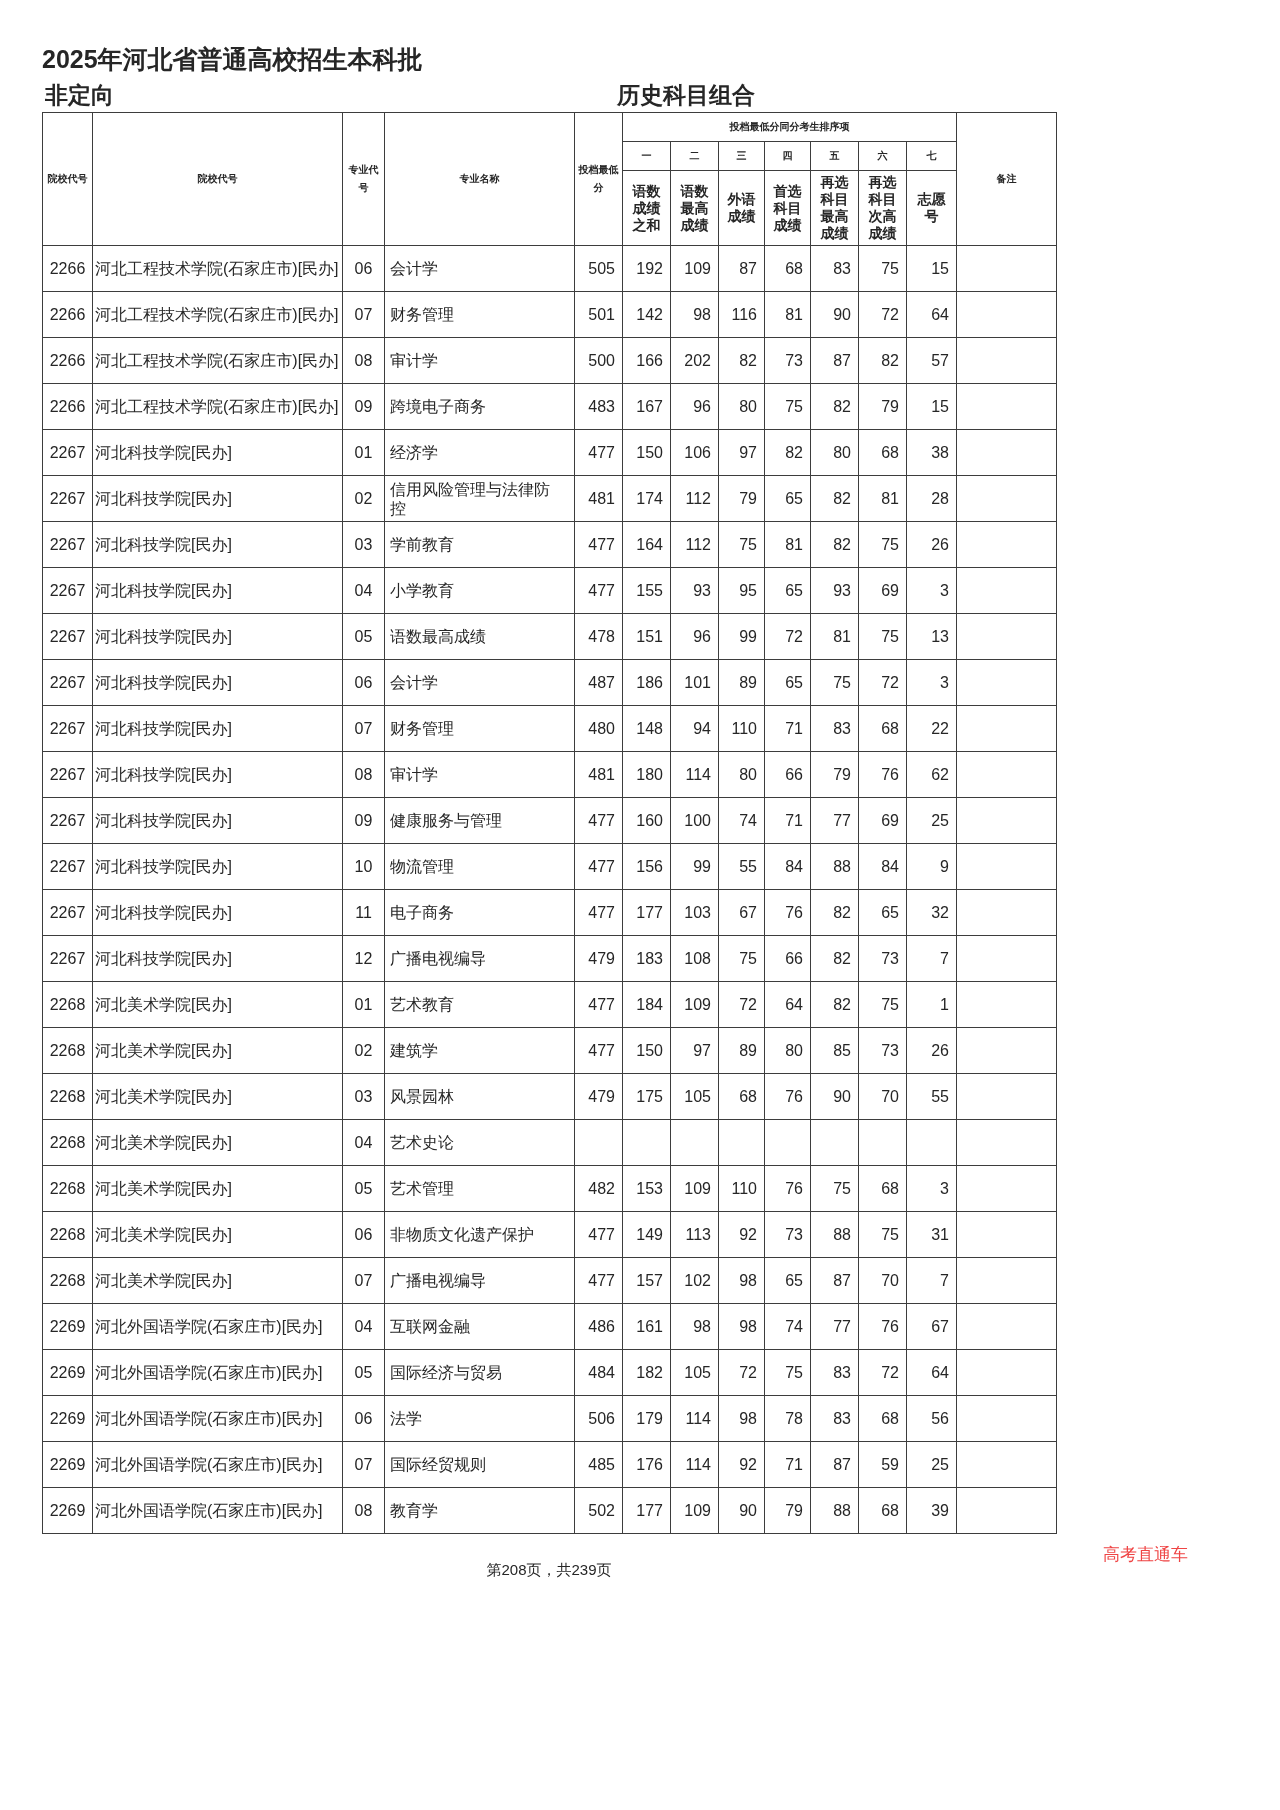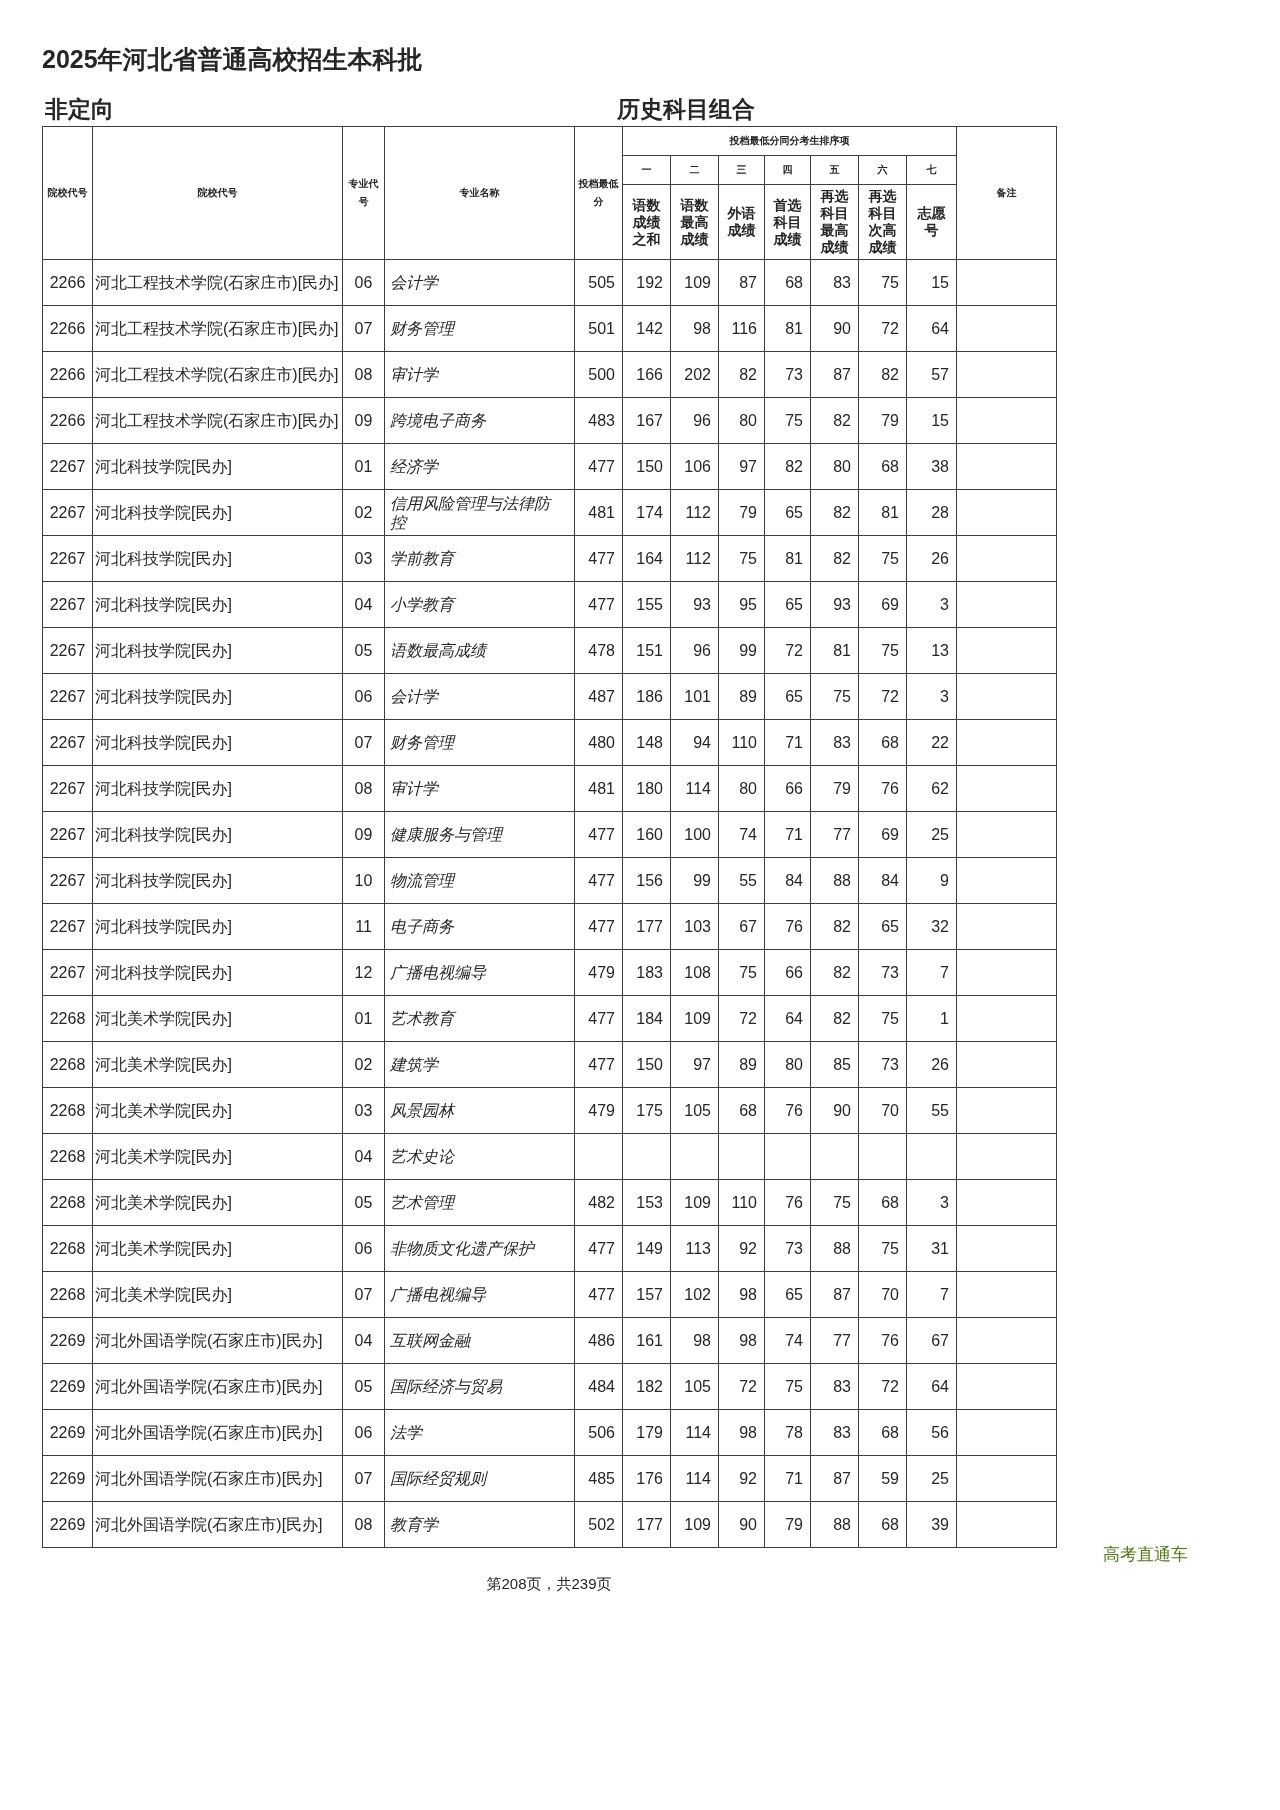--- a/index.html
+++ b/index.html
@@ -21,21 +21,20 @@
   .title {
     font-size: 25px;
     font-weight: bold;
     line-height: 38px;
   }
   .section-labels {
     position: relative;
     width: 1014px;
     margin-left: 42px;
     height: 34px;
-    margin-top: 14px;
   }
   .section-left {
     position: absolute;
     left: 3px;
     top: 2px;
     font-size: 23px;
     font-weight: bold;
   }
   .section-right {
     position: absolute;
@@ -74,34 +73,34 @@
     font-size: 16px;
     line-height: 19px;
     vertical-align: middle;
     height: 43px;
     padding: 1px 2px;
   }
   td.al-c { text-align: center; }
   td.al-l { text-align: left; }
   td.al-r { text-align: right; padding-right: 7px; }
   td.col-name { padding-left: 2px; padding-right: 2px; word-break: break-all; }
-  td.col-mname { padding-left: 5px; padding-right: 11px; word-break: break-all; font-style: italic; }
+  td.col-mname { padding-left: 5px; padding-right: 11px; word-break: break-all; }
   .footer {
     width: 1014px;
     margin-left: 42px;
     margin-top: 27px;
     text-align: center;
     font-size: 15px;
   }
   .watermark {
     position: absolute;
     top: 1543px;
     right: 92px;
     font-size: 17px;
-    color: #4d7c0f;
+    color: #ef4444;
   }
 </style>
 </head>
 <body>
 
 <div class="titles">
   <div class="title">2025年河北省普通高校招生本科批</div>
 </div>
 
 <div class="section-labels">

